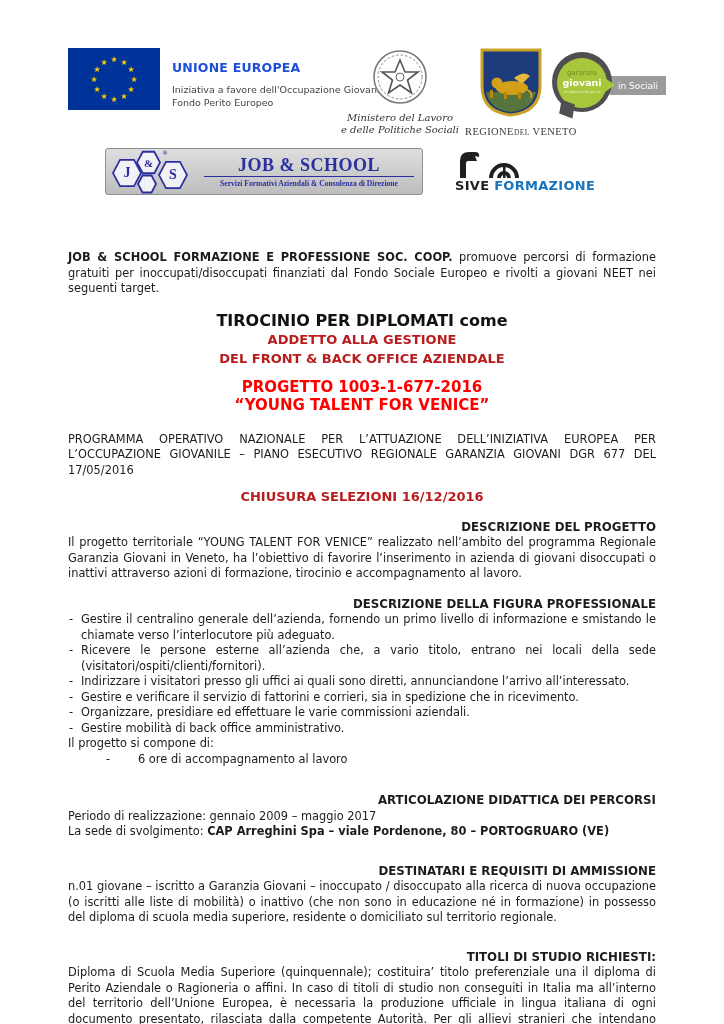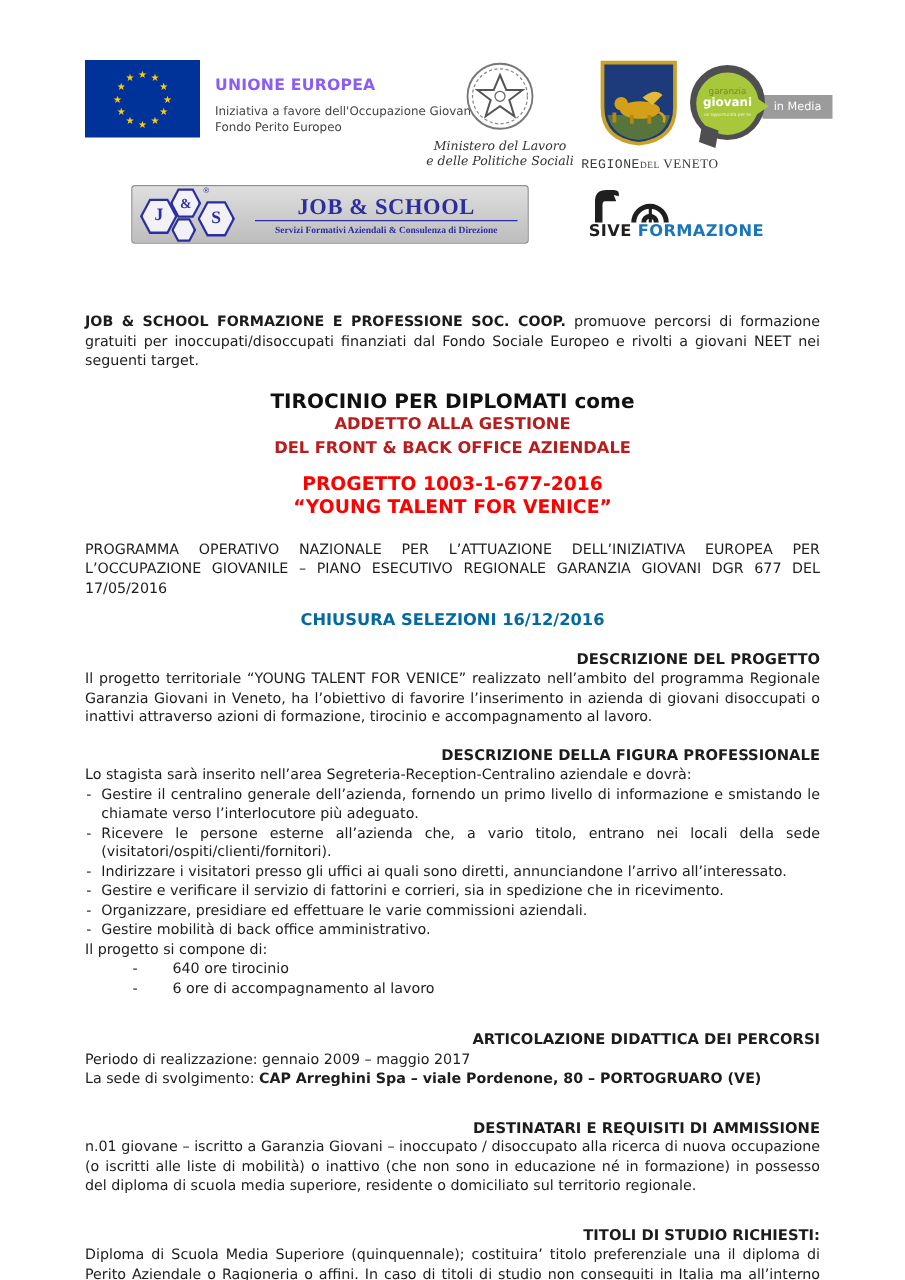--- a/index.html
+++ b/index.html
@@ -7,21 +7,21 @@
   .page {
     position:relative; width:724px; height:1024px; margin:0 auto;
     background:#ffffff; overflow:hidden;
     font-family:"DejaVu Sans", sans-serif; color:#1c1c1c;
   }
   
   .hdr { position:absolute; left:0; top:0; width:724px; height:205px; }
   .eu-block { position:absolute; left:68px; top:48px; display:flex; gap:12px; }
   .eu-flag { width:92px; height:62px; background:#003399; }
   .eu-text { padding-top:12px; }
-  .eu-title { font-size:12.5px; font-weight:bold; color:#8b5cf6; letter-spacing:.2px; }
+  .eu-title { font-size:12.5px; font-weight:bold; color:#1d4ed8; letter-spacing:.2px; }
   .eu-sub { font-size:9.5px; color:#444; margin-top:9px; line-height:12.5px; }
   .ministry { position:absolute; left:330px; top:48px; width:140px; text-align:center; }
   .ministry svg { display:block; margin:0 auto; }
   .ministry-label { margin-top:6px; font-family:"DejaVu Serif", serif; font-style:italic; font-size:10px; color:#333; line-height:12px; }
   .veneto { position:absolute; left:465px; top:46px; width:92px; text-align:center; }
   .veneto-label { margin-top:4px; font-family:"Liberation Serif", serif; color:#3a3a3a; font-size:10.5px; letter-spacing:.4px; white-space:nowrap; }
   .veneto-label .sm { font-size:7.5px; }
   .gg { position:absolute; left:552px; top:52px; width:116px; height:72px; }
   .gg-bar { position:absolute; left:58px; top:24px; width:56px; height:19px; background:#9b9b9b; color:#fff; font-size:9px; display:flex; align-items:center; justify-content:center; }
   .gg-bubble { position:absolute; left:0; top:0; width:60px; height:60px; border-radius:50%; background:#4f4f51; }
@@ -34,35 +34,35 @@
   
   .js-banner { position:absolute; left:105px; top:148px; width:318px; height:47px; border:1px solid #8f8f8f; border-radius:3px; background:linear-gradient(#dedede,#bdbdbd); display:flex; align-items:center; }
   .js-hexes { position:relative; width:96px; height:47px; flex:none; }
   .hex { position:absolute; clip-path:polygon(25% 3%,75% 3%,100% 50%,75% 97%,25% 97%,0 50%); background:#2b2e9e; }
   .hex .in { position:absolute; inset:2px; clip-path:polygon(25% 3%,75% 3%,100% 50%,75% 97%,25% 97%,0 50%); background:#f2f2f6; display:flex; align-items:center; justify-content:center; font-family:"Liberation Serif", serif; font-weight:bold; color:#2b2e9e; }
   .js-reg { position:absolute; left:56px; top:1px; font-size:6px; color:#2b2e9e; }
   .js-right { flex:1; text-align:center; padding-right:6px; }
   .js-title { font-family:"Liberation Serif", serif; font-weight:bold; font-size:18px; color:#2b2e9e; letter-spacing:.5px; line-height:19px; }
   .js-rule { border-bottom:1.5px solid #2b2e9e; margin:1px 2px 2px 2px; }
   .js-sub { font-family:"Liberation Serif", serif; font-weight:bold; font-size:7.6px; color:#2b2e9e; }
-  .sive { position:absolute; left:455px; top:148px; width:130px;margin-left:16px; }
+  .sive { position:absolute; left:455px; top:148px; width:130px; }
   .sive svg { display:block; }
   .sive-text { margin-top:-2px; font-weight:bold; font-size:13px; letter-spacing:.3px; white-space:nowrap; }
   .sive-text .w1 { color:#1f1f1f; }
   .sive-text .w2 { color:#1b75bc; }
   
   .body { position:absolute; left:68px; top:250px; width:588px; font-size:11.4px; line-height:15.5px; }
   .para { text-align:justify; }
   .b { font-weight:bold; }
   .title-block { text-align:center; margin-top:14px; }
   .t1 { font-size:16px; font-weight:bold; color:#111; line-height:19px; }
   .t-blue { font-size:13px; font-weight:bold; color:#b91c1c; line-height:19px; }
   .t-red { font-size:15px; font-weight:bold; color:#ff0000; line-height:18px; }
   .gap10 { height:10px; } .gap18 { height:18px; }
-  .closing { text-align:center; font-weight:bold; color:#0369a1; font-size:13px; margin:11px 0 13px 0; }
+  .closing { text-align:center; font-weight:bold; color:#b91c1c; font-size:13px; margin:11px 0 13px 0; }
   .sec { margin-top:15px; }
   .sec-h { font-weight:bold; font-size:11.8px;text-align:right; }
   ul.dash { list-style:none; }
   ul.dash li { position:relative; padding-left:13px; text-align:justify; }
   ul.dash li::before { content:"-"; position:absolute; left:1px; }
   ul.dash2 { list-style:none; }
   ul.dash2 li { position:relative; padding-left:70px; }
   ul.dash2 li::before { content:"-"; position:absolute; left:38px; }
 </style>
 </head>
@@ -119,26 +119,26 @@
         <path d="M8,46 h50 q-4,18 -25,20 q-21,-2 -25,-20 Z" fill="#57743d"></path>
         <ellipse cx="34" cy="42" rx="16" ry="7" fill="#d4a017"></ellipse>
         <circle cx="19" cy="37" r="5.5" fill="#d4a017"></circle>
         <path d="M36,32 q10,-8 16,-2 l-8,8 Z" fill="#e3b93c"></path>
         <path d="M49,44 q6,2 4,8" stroke="#d4a017" stroke-width="2" fill="none"></path>
         <rect x="12" y="44" width="3" height="8" fill="#b8860b"></rect>
         <rect x="26" y="46" width="3" height="7" fill="#b8860b"></rect>
         <rect x="40" y="46" width="3" height="7" fill="#b8860b"></rect>
       </svg>
       <div class="veneto-label">
-        <span style="text-transform:uppercase;font-family:Liberation Mono, monospace;">Regione</span><span class="sm" style="text-transform:uppercase;">del</span> <span style="text-transform:uppercase;">Veneto</span>
+        <span style="text-transform:uppercase;">Regione</span><span class="sm" style="text-transform:uppercase;">del</span> <span style="text-transform:uppercase;">Veneto</span>
       </div>
     </div>
 
     <div class="gg">
-      <div class="gg-bar">in Media</div>
+      <div class="gg-bar">in Sociali</div>
       <div class="gg-bubble">
         <div class="gg-inner">
           <span class="gg-l1">garanzia</span>
           <span class="gg-l2">giovani</span>
           <span class="gg-l3">un'opportunità per te</span>
         </div>
       </div>
       <div class="gg-arrow"></div>
     </div>
 
@@ -197,32 +197,30 @@
 
     <div class="closing">CHIUSURA SELEZIONI 16/12/2016</div>
 
     <div class="sec">
       <div class="sec-h">DESCRIZIONE DEL PROGETTO</div>
       <p class="para">Il progetto territoriale “YOUNG TALENT FOR VENICE” realizzato nell’ambito del programma Regionale Garanzia Giovani in Veneto, ha l’obiettivo di favorire l’inserimento in azienda di giovani disoccupati o inattivi attraverso azioni di formazione, tirocinio e accompagnamento al lavoro.</p>
     </div>
 
     <div class="sec">
       <div class="sec-h">DESCRIZIONE DELLA FIGURA PROFESSIONALE</div>
-      <p class="para">Lo stagista sarà inserito nell’area Segreteria-Reception-Centralino aziendale e dovrà:</p>
       <ul class="dash">
         <li>Gestire il centralino generale dell’azienda, fornendo un primo livello di informazione e smistando le chiamate verso l’interlocutore più adeguato.</li>
         <li>Ricevere le persone esterne all’azienda che, a vario titolo, entrano nei locali della sede (visitatori/ospiti/clienti/fornitori).</li>
         <li>Indirizzare i visitatori presso gli uffici ai quali sono diretti, annunciandone l’arrivo all’interessato.</li>
         <li>Gestire e verificare il servizio di fattorini e corrieri, sia in spedizione che in ricevimento.</li>
         <li>Organizzare, presidiare ed effettuare le varie commissioni aziendali.</li>
         <li>Gestire mobilità di back office amministrativo.</li>
       </ul>
       <div>Il progetto si compone di:</div>
       <ul class="dash2">
-        <li>640 ore tirocinio</li>
         <li>6 ore di accompagnamento al lavoro</li>
       </ul>
     </div>
 
     <div class="sec" style="margin-top:26px;">
       <div class="sec-h">ARTICOLAZIONE DIDATTICA DEI PERCORSI</div>
       <div>Periodo di realizzazione: gennaio 2009 – maggio 2017</div>
       <div><span>La sede di svolgimento: </span><span class="b">CAP Arreghini Spa – viale Pordenone, 80 – PORTOGRUARO (VE)</span></div>
     </div>
 

